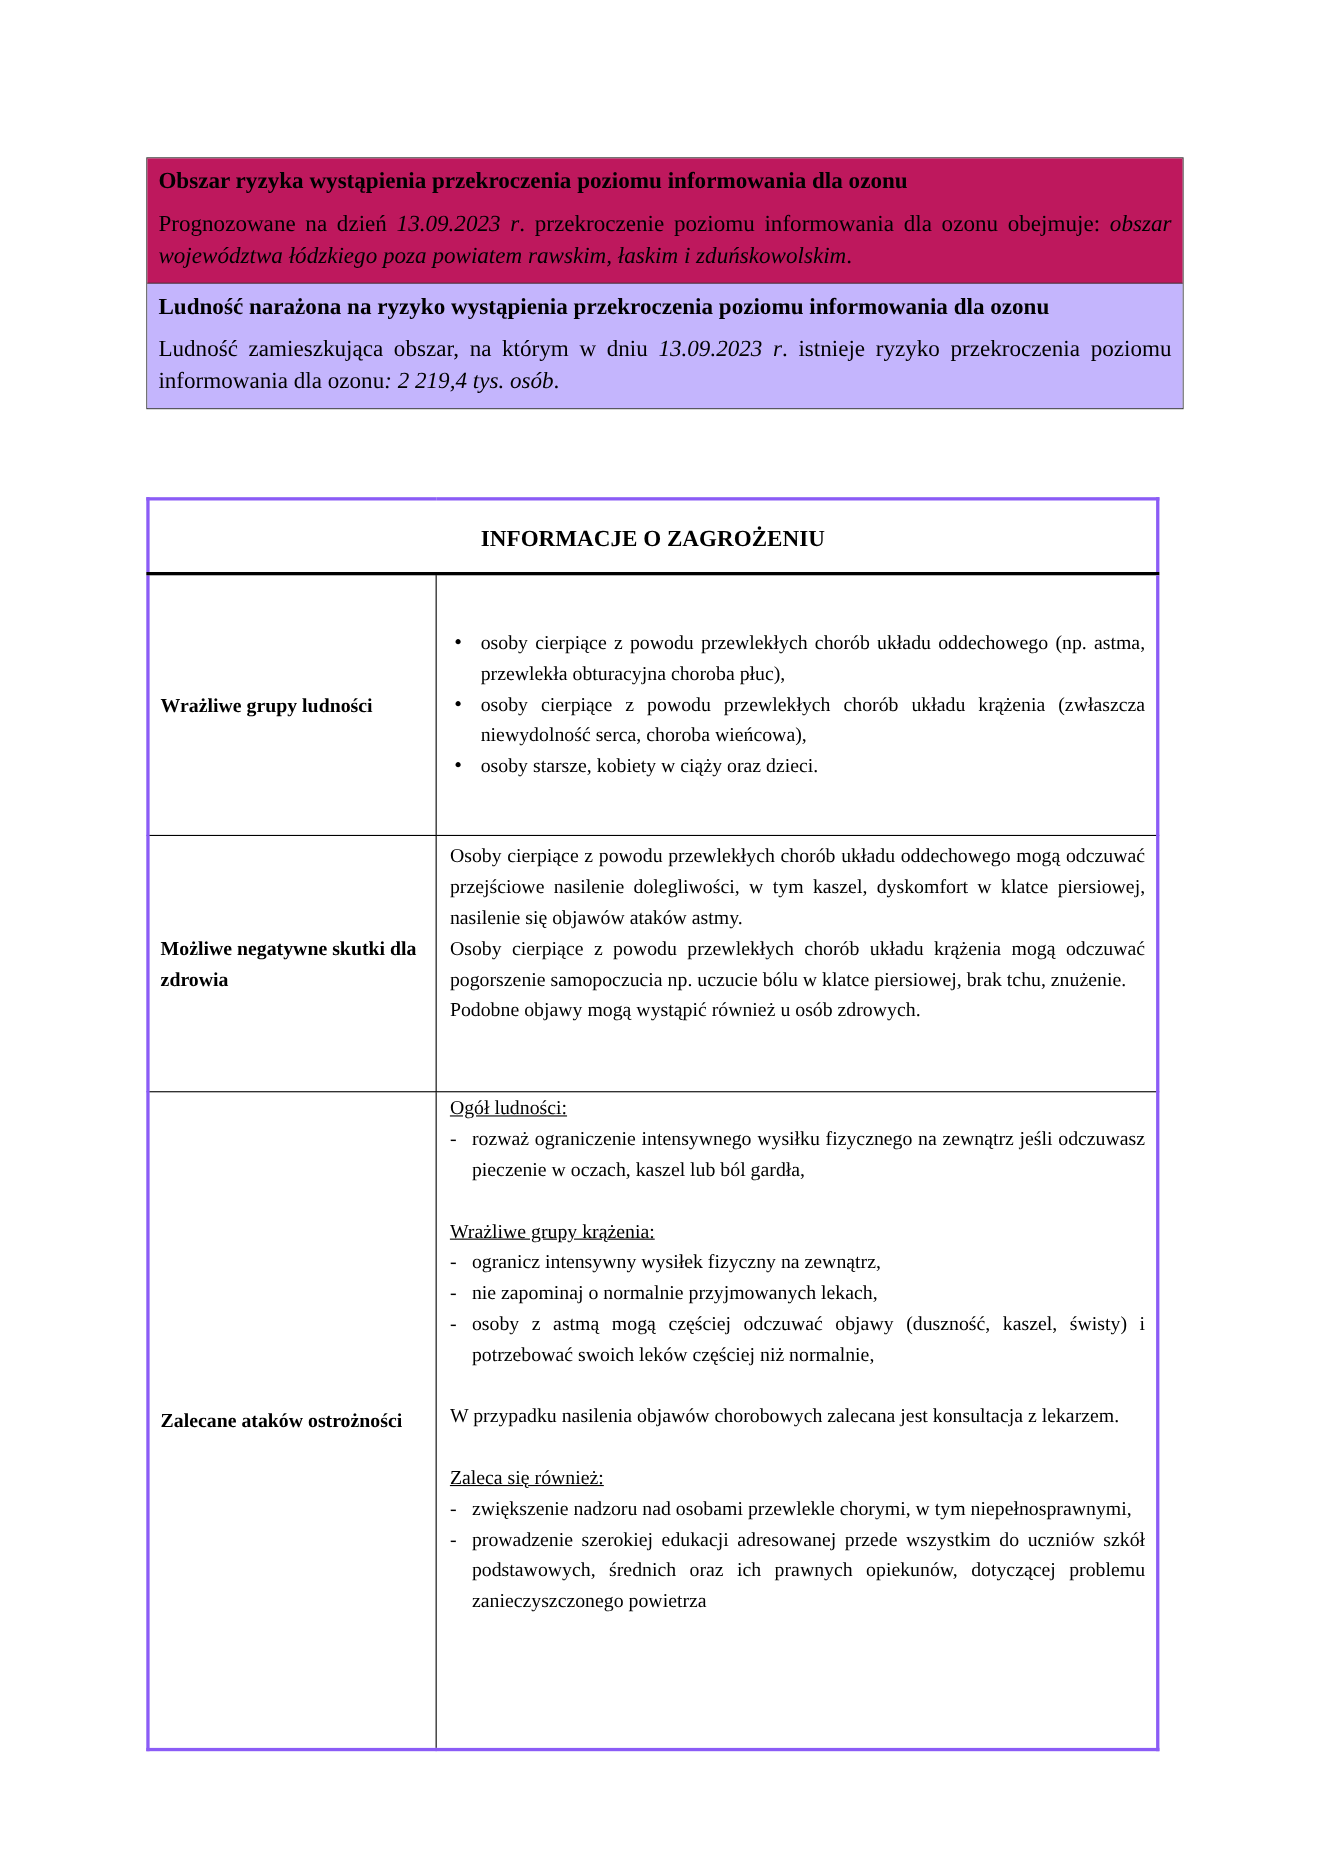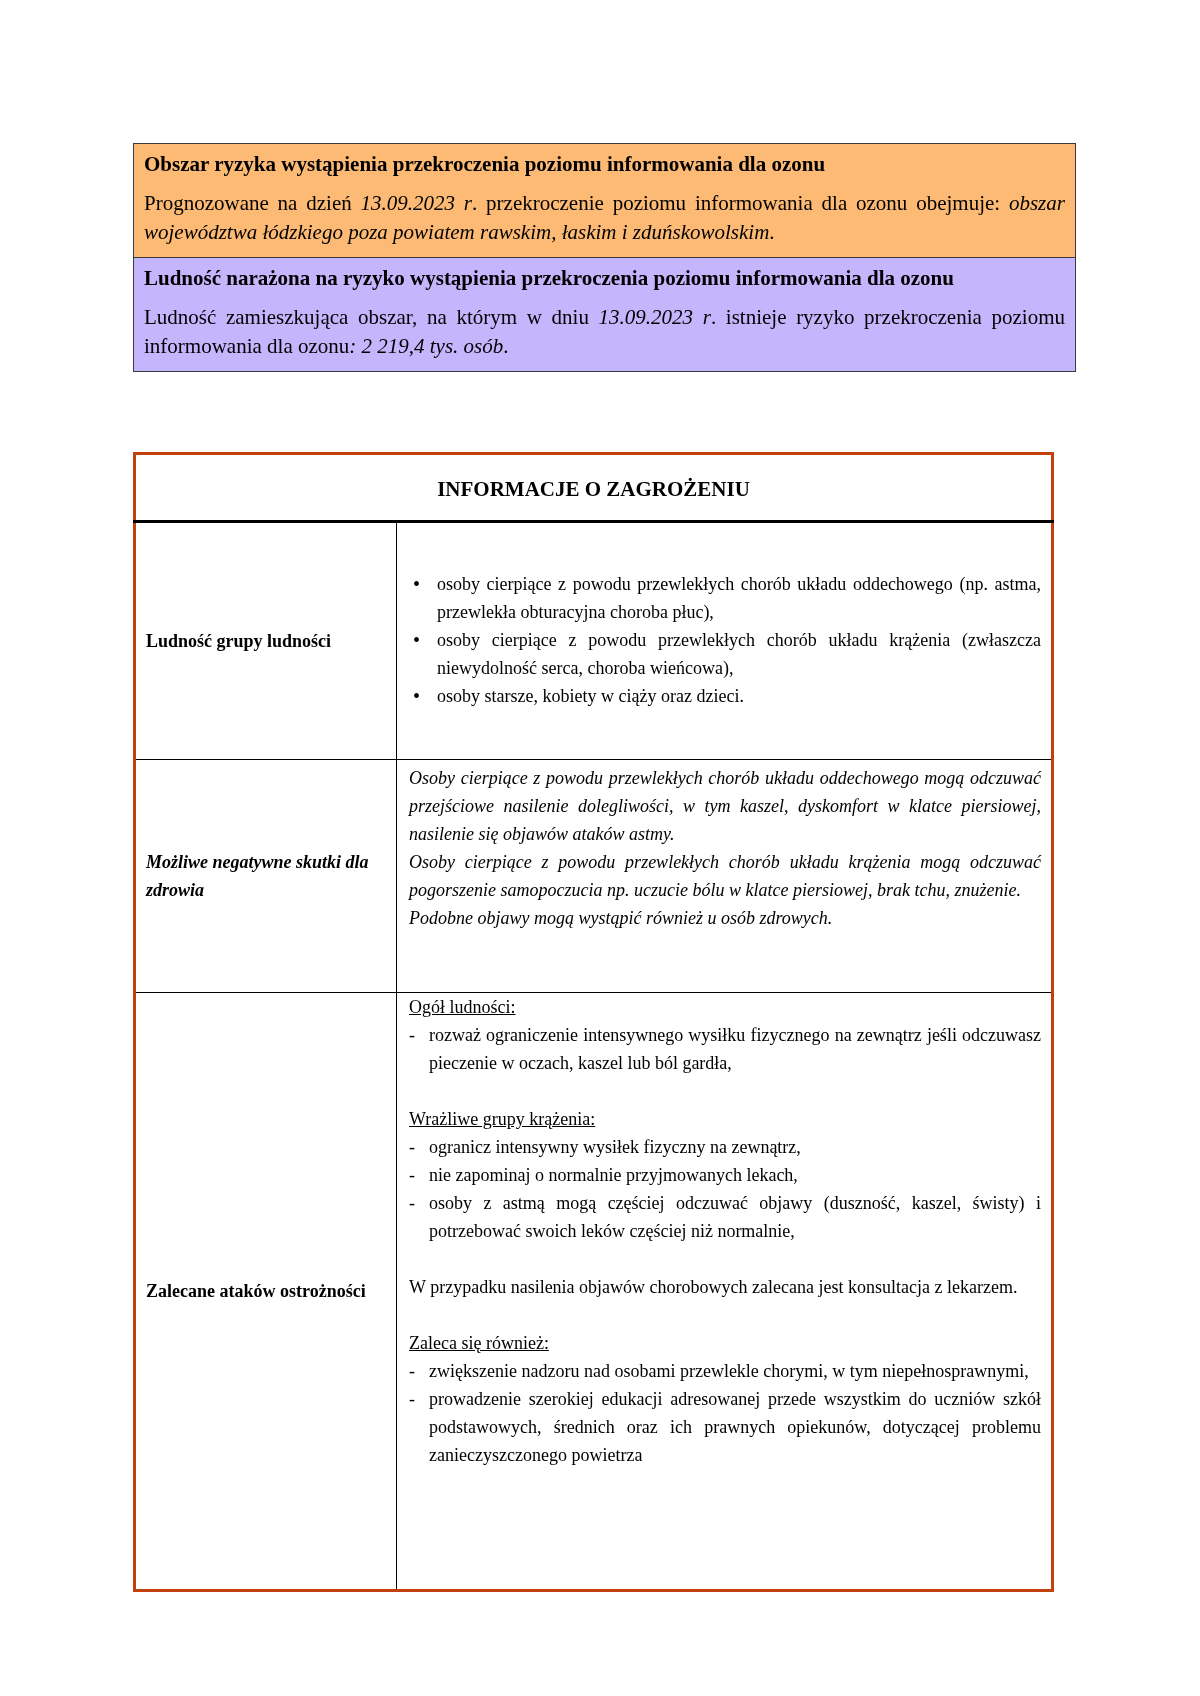--- a/index.html
+++ b/index.html
@@ -1,35 +1,35 @@
 <!DOCTYPE html>
 <html><head>
 <meta charset="utf-8">
 <style>
   html, body { margin: 0; padding: 0; background: #ffffff; }
   body { width: 1200px; height: 1696px; position: relative; font-family: "Liberation Serif", "DejaVu Serif", serif; color: #000; }
   .page { position: absolute; left: 0; top: 0; width: 1200px; height: 1696px; }
 
   
   .info-box { position: absolute; left: 133px; top: 143px; width: 943px; border: 1.5px solid #3a3a3a; box-sizing: border-box; }
-  .info-yellow { background: #fdba74; padding: 6px 10px 10px 10px; border-bottom: 1.5px solid #3a3a3a; }
+  .info-yellow { background: #be185d; padding: 6px 10px 10px 10px; border-bottom: 1.5px solid #3a3a3a; }
   .info-white { background: #c4b5fd; padding: 6px 10px 10px 10px; }
   .info-title { font-weight: bold; font-size: 21px; line-height: 29px; margin: 0 0 10px 0; text-align: justify; }
   .info-text { font-size: 21px; line-height: 29px; margin: 0; text-align: justify; }
   .it { font-style: italic; }
 
   
-  .hazard { position: absolute; left: 133px; top: 452px; width: 921px; border-collapse: collapse; border: 3px solid #c2410c; padding-left: 28px; }
+  .hazard { position: absolute; left: 133px; top: 452px; width: 921px; border-collapse: collapse; border: 3px solid #8b5cf6; padding-left: 28px; }
   .hazard td { border: 1.5px solid #000; vertical-align: middle; font-size: 18px; line-height: 28px; }
   .hazard .head { height: 60px; text-align: center; font-weight: bold; font-size: 21px; border-bottom: 3px solid #000; padding-top: 4px; }
   .hazard .label { width: 240px; font-weight: bold; padding: 0 10px; }
   .hazard .content { padding: 4px 10px 6px 12px; text-align: justify; vertical-align: top; }
   .row1 td { height: 226px; }
   .row1 .content { vertical-align: middle; }
-  .row2 td { height: 222px; font-style: italic; }
+  .row2 td { height: 222px; }
   .row3 td { height: 590px; }
   .row3 .content { padding-top: 0; }
 
   ul.bullets { margin: 0; padding: 0; list-style: none; }
   ul.bullets li { position: relative; padding-left: 28px; }
   ul.bullets li::before { content: "\2022"; position: absolute; left: 4px; top: 0; font-size: 20px; }
 
   ul.dash { margin: 0; padding: 0; list-style: none; }
   ul.dash li { position: relative; padding-left: 20px; }
   ul.dash li .dash-mark { position: absolute; left: 0; top: 0; }
@@ -54,21 +54,21 @@
     </div>
   </div>
 
   <table class="hazard">
     <tbody>
         <tr>
       <td class="head" colspan="2">INFORMACJE O ZAGROŻENIU</td>
     </tr>
 
     <tr class="row1">
-      <td class="label">Ludność grupy ludności</td>
+      <td class="label">Wrażliwe grupy ludności</td>
       <td class="content">
         <ul class="bullets">
           <li>osoby cierpiące z powodu przewlekłych chorób układu oddechowego (np. astma, przewlekła obturacyjna choroba płuc),</li>
           <li>osoby cierpiące z powodu przewlekłych chorób układu krążenia (zwłaszcza niewydolność serca, choroba wieńcowa),</li>
           <li>osoby starsze, kobiety w ciąży oraz dzieci.</li>
         </ul>
       </td>
     </tr>
 
     <tr class="row2">

